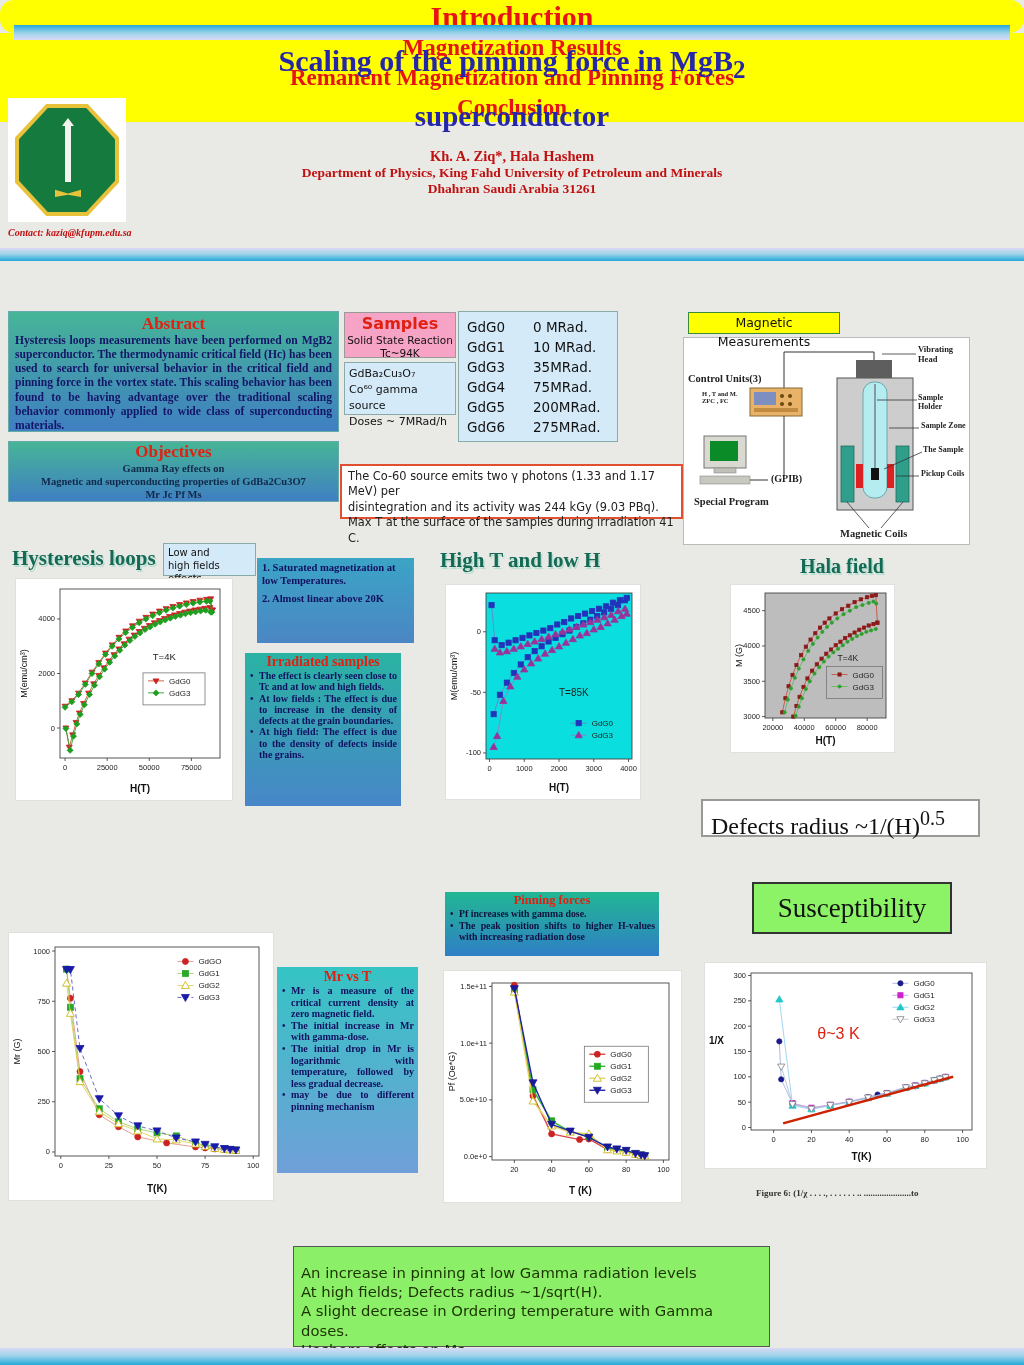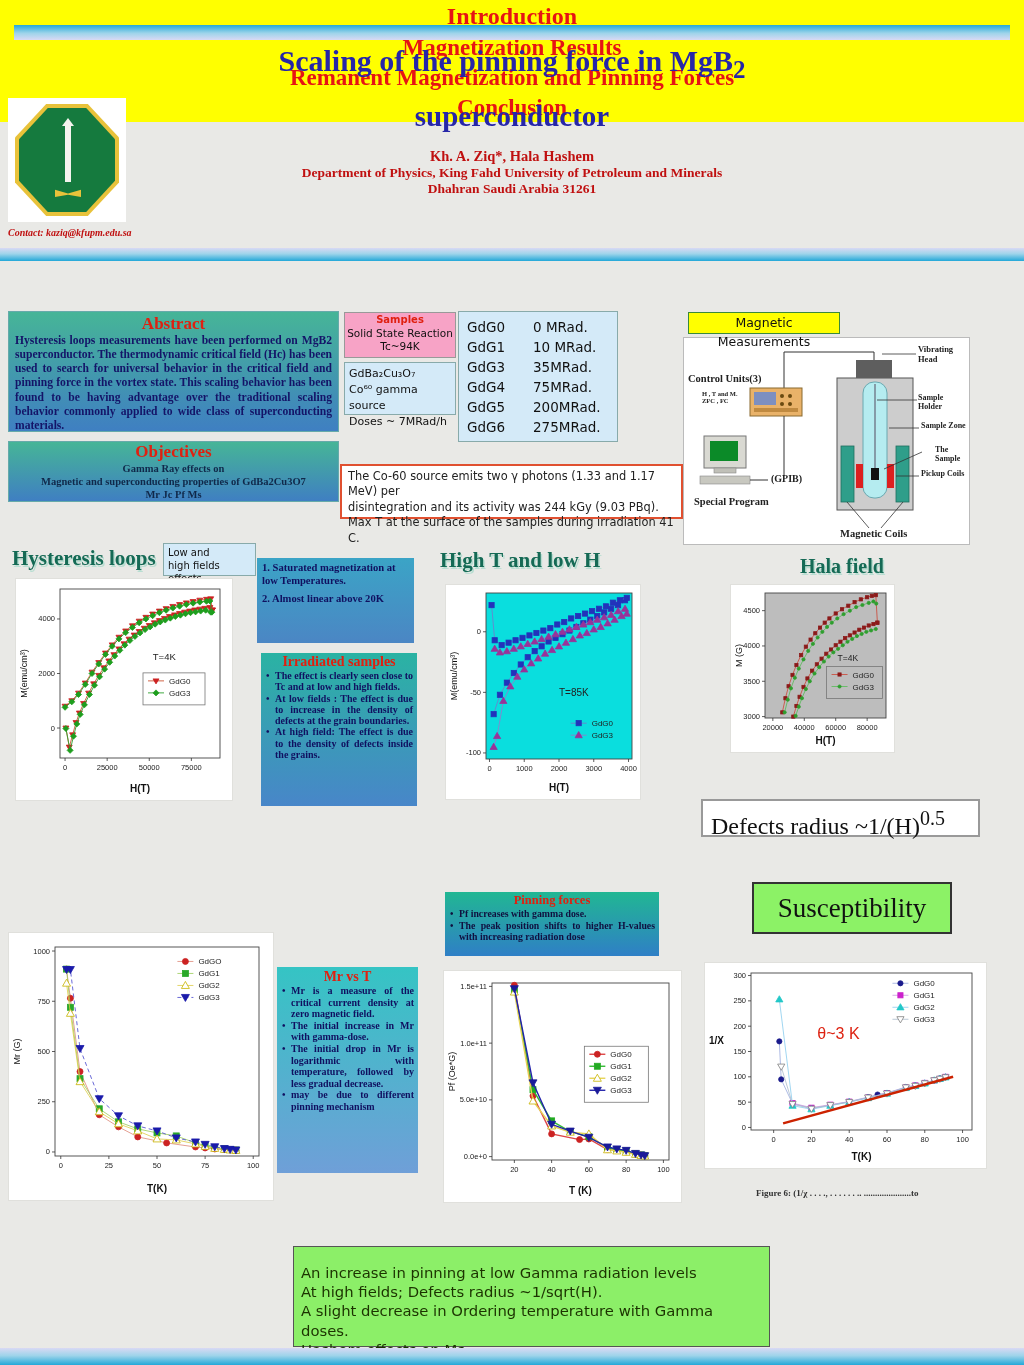--- a/index.html
+++ b/index.html
@@ -24,36 +24,36 @@
   .logo-box { left:8px; top:98px; width:118px; height:124px; background:#fff; display:flex; align-items:center; justify-content:center; }
   .octa-outer { width:104px; height:112px; background:#e8c23a;
     clip-path:polygon(30% 0,70% 0,100% 30%,100% 70%,70% 100%,30% 100%,0 70%,0 30%); display:flex; align-items:center; justify-content:center; }
   .octa-inner { width:96px; height:104px; background:#157a3e;
     clip-path:polygon(30% 0,70% 0,100% 30%,100% 70%,70% 100%,30% 100%,0 70%,0 30%); position:relative; }
   .minaret { position:absolute; left:46px; top:18px; width:6px; height:56px; background:#f4f4ee; }
   .minaret-cap { position:absolute; left:43px; top:10px; width:12px; height:8px; background:#f4f4ee; clip-path:polygon(50% 0,100% 100%,0 100%); }
   .book { position:absolute; left:36px; top:80px; width:26px; height:9px; background:#e8c23a; clip-path:polygon(0 20%,50% 60%,100% 20%,100% 100%,50% 75%,0 100%); }
 
   .banner { left:0; width:1024px; background:#ffff00; text-align:center; color:#e61414; font-weight:bold; }
-  #b-intro { top:265px; height:33px; font-size:24px; line-height:33px; }
+  #b-intro { top:265px; height:33px; font-size:30px; line-height:33px;border-radius:14px; }
   #b-mag  { top:511px; height:30px; font-size:23px; line-height:30px; z-index:1; }
   #b-rem  { top:822px; height:30px; font-size:23px; line-height:30px; }
   #b-conc { top:1213px; height:29px; font-size:23px; line-height:29px; }
 
   .grad-box { background:linear-gradient(180deg,#46b597 0%,#3f7fc2 100%); border:1px solid #6aa; }
   .box-title { text-align:center; font-weight:bold; color:#e02010; }
 
   .abstract { left:8px; top:311px; width:331px; height:121px; padding:2px 6px; }
   .abstract .box-title { font-size:17px; }
   .abstract p { font-size:11.6px; font-weight:bold; color:#141468; text-align:justify; line-height:1.22; }
 
   .comic { font-family:"DejaVu Sans", sans-serif; }
   .pink-box { left:344px; top:312px; width:112px; height:46px; background:#f7a3c6; border:1px solid #999;
     text-align:center; font-size:10.5px; color:#111; line-height:1.25; padding-top:1px; }
-  .pink-box .box-title { font-size:10px; }
+  .pink-box .box-title { font-size:16px; }
   .blue-box { background:#d4eaf8; border:1px solid #8aa; color:#111; }
   .material { left:344px; top:362px; width:112px; height:53px; font-size:11px; line-height:1.45; padding:3px 4px; }
   .dose { left:458px; top:311px; width:160px; height:131px; font-size:13.5px; padding:6px 8px; }
   .dose-row { display:flex; line-height:1.48; }
   .dose-row .dn { width:66px; }
 
   .objectives { left:8px; top:441px; width:331px; height:61px; text-align:center; }
   .objectives .box-title { font-size:17px; }
   .objectives .ol { font-size:10.5px; font-weight:bold; color:#10284a; line-height:1.25; }
 
@@ -74,21 +74,21 @@
   #c2 { left:445px; top:584px; }
   #c3 { left:730px; top:584px; }
   #c4 { left:8px;  top:932px; }
   #c5 { left:443px; top:970px; }
   #c6 { left:704px; top:962px; }
 
   .saturated { left:257px; top:558px; width:157px; height:85px; background:linear-gradient(180deg,#3ba4c6 0%,#4b86c4 100%);
     padding:4px 5px; }
   .saturated div { font-size:10.6px; font-weight:bold; color:#101060; line-height:1.2; margin-bottom:6px; }
   .irradiated { left:245px; top:653px; width:156px; height:153px; background:linear-gradient(180deg,#2ab3a3 0%,#4886c9 100%);
-    padding:1px 4px;margin-left:16px; }
+    padding:1px 4px; }
   .irradiated .box-title { font-size:14px; }
   .blist { list-style:none; }
   .blist li { position:relative; padding-left:10px; font-weight:bold; color:#101060; text-align:justify; }
   .blist li::before { content:"•"; position:absolute; left:1px; top:0; }
   .irradiated .blist li { font-size:10px; line-height:1.13; }
 
   .defects { left:701px; top:799px; width:279px; height:38px; background:#fff; border:2px solid #999;
     font-size:24px; color:#111; padding-left:8px; line-height:34px; }
 
   .pinning { left:445px; top:892px; width:214px; height:64px; background:linear-gradient(180deg,#21b793 0%,#2f7fc6 100%); padding:1px 4px; }
@@ -239,21 +239,21 @@
       <line x1="163" y1="164" x2="185" y2="190" stroke="#333" stroke-width="0.8"></line>
       <line x1="219" y1="164" x2="197" y2="190" stroke="#333" stroke-width="0.8"></line>
     </svg>
     <div class="dlabel" style="left:234px;top:6px;font-size:8.5px;">Vibrating
 Head</div>
     <div class="dlabel" style="left:4px;top:35px;font-size:10.5px;">Control Units(3)</div>
     <div class="dlabel" style="left:18px;top:52px;font-size:6.5px;">H , T and M.
 ZFC , FC</div>
     <div class="dlabel" style="left:234px;top:55px;font-size:8px;">Sample Holder</div>
     <div class="dlabel" style="left:237px;top:83px;font-size:8px;">Sample Zone</div>
-    <div class="dlabel" style="left:239px;top:107px;font-size:8px;margin-left:12px;">The Sample</div>
+    <div class="dlabel" style="left:239px;top:107px;font-size:8px;">The Sample</div>
     <div class="dlabel" style="left:237px;top:131px;font-size:8px;">Pickup Coils</div>
     <div class="dlabel" style="left:87px;top:135px;font-size:10px;">(GPIB)</div>
     <div class="dlabel" style="left:10px;top:158px;font-size:10.5px;">Special Program</div>
     <div class="dlabel" style="left:156px;top:190px;font-size:10.5px;">Magnetic Coils</div>
   </div>
 
   <h3 class="sec-head" style="left:12px;top:546px;">Hysteresis loops</h3>
 
   <div class="abs blue-box note comic">
     <div>Low and</div>

